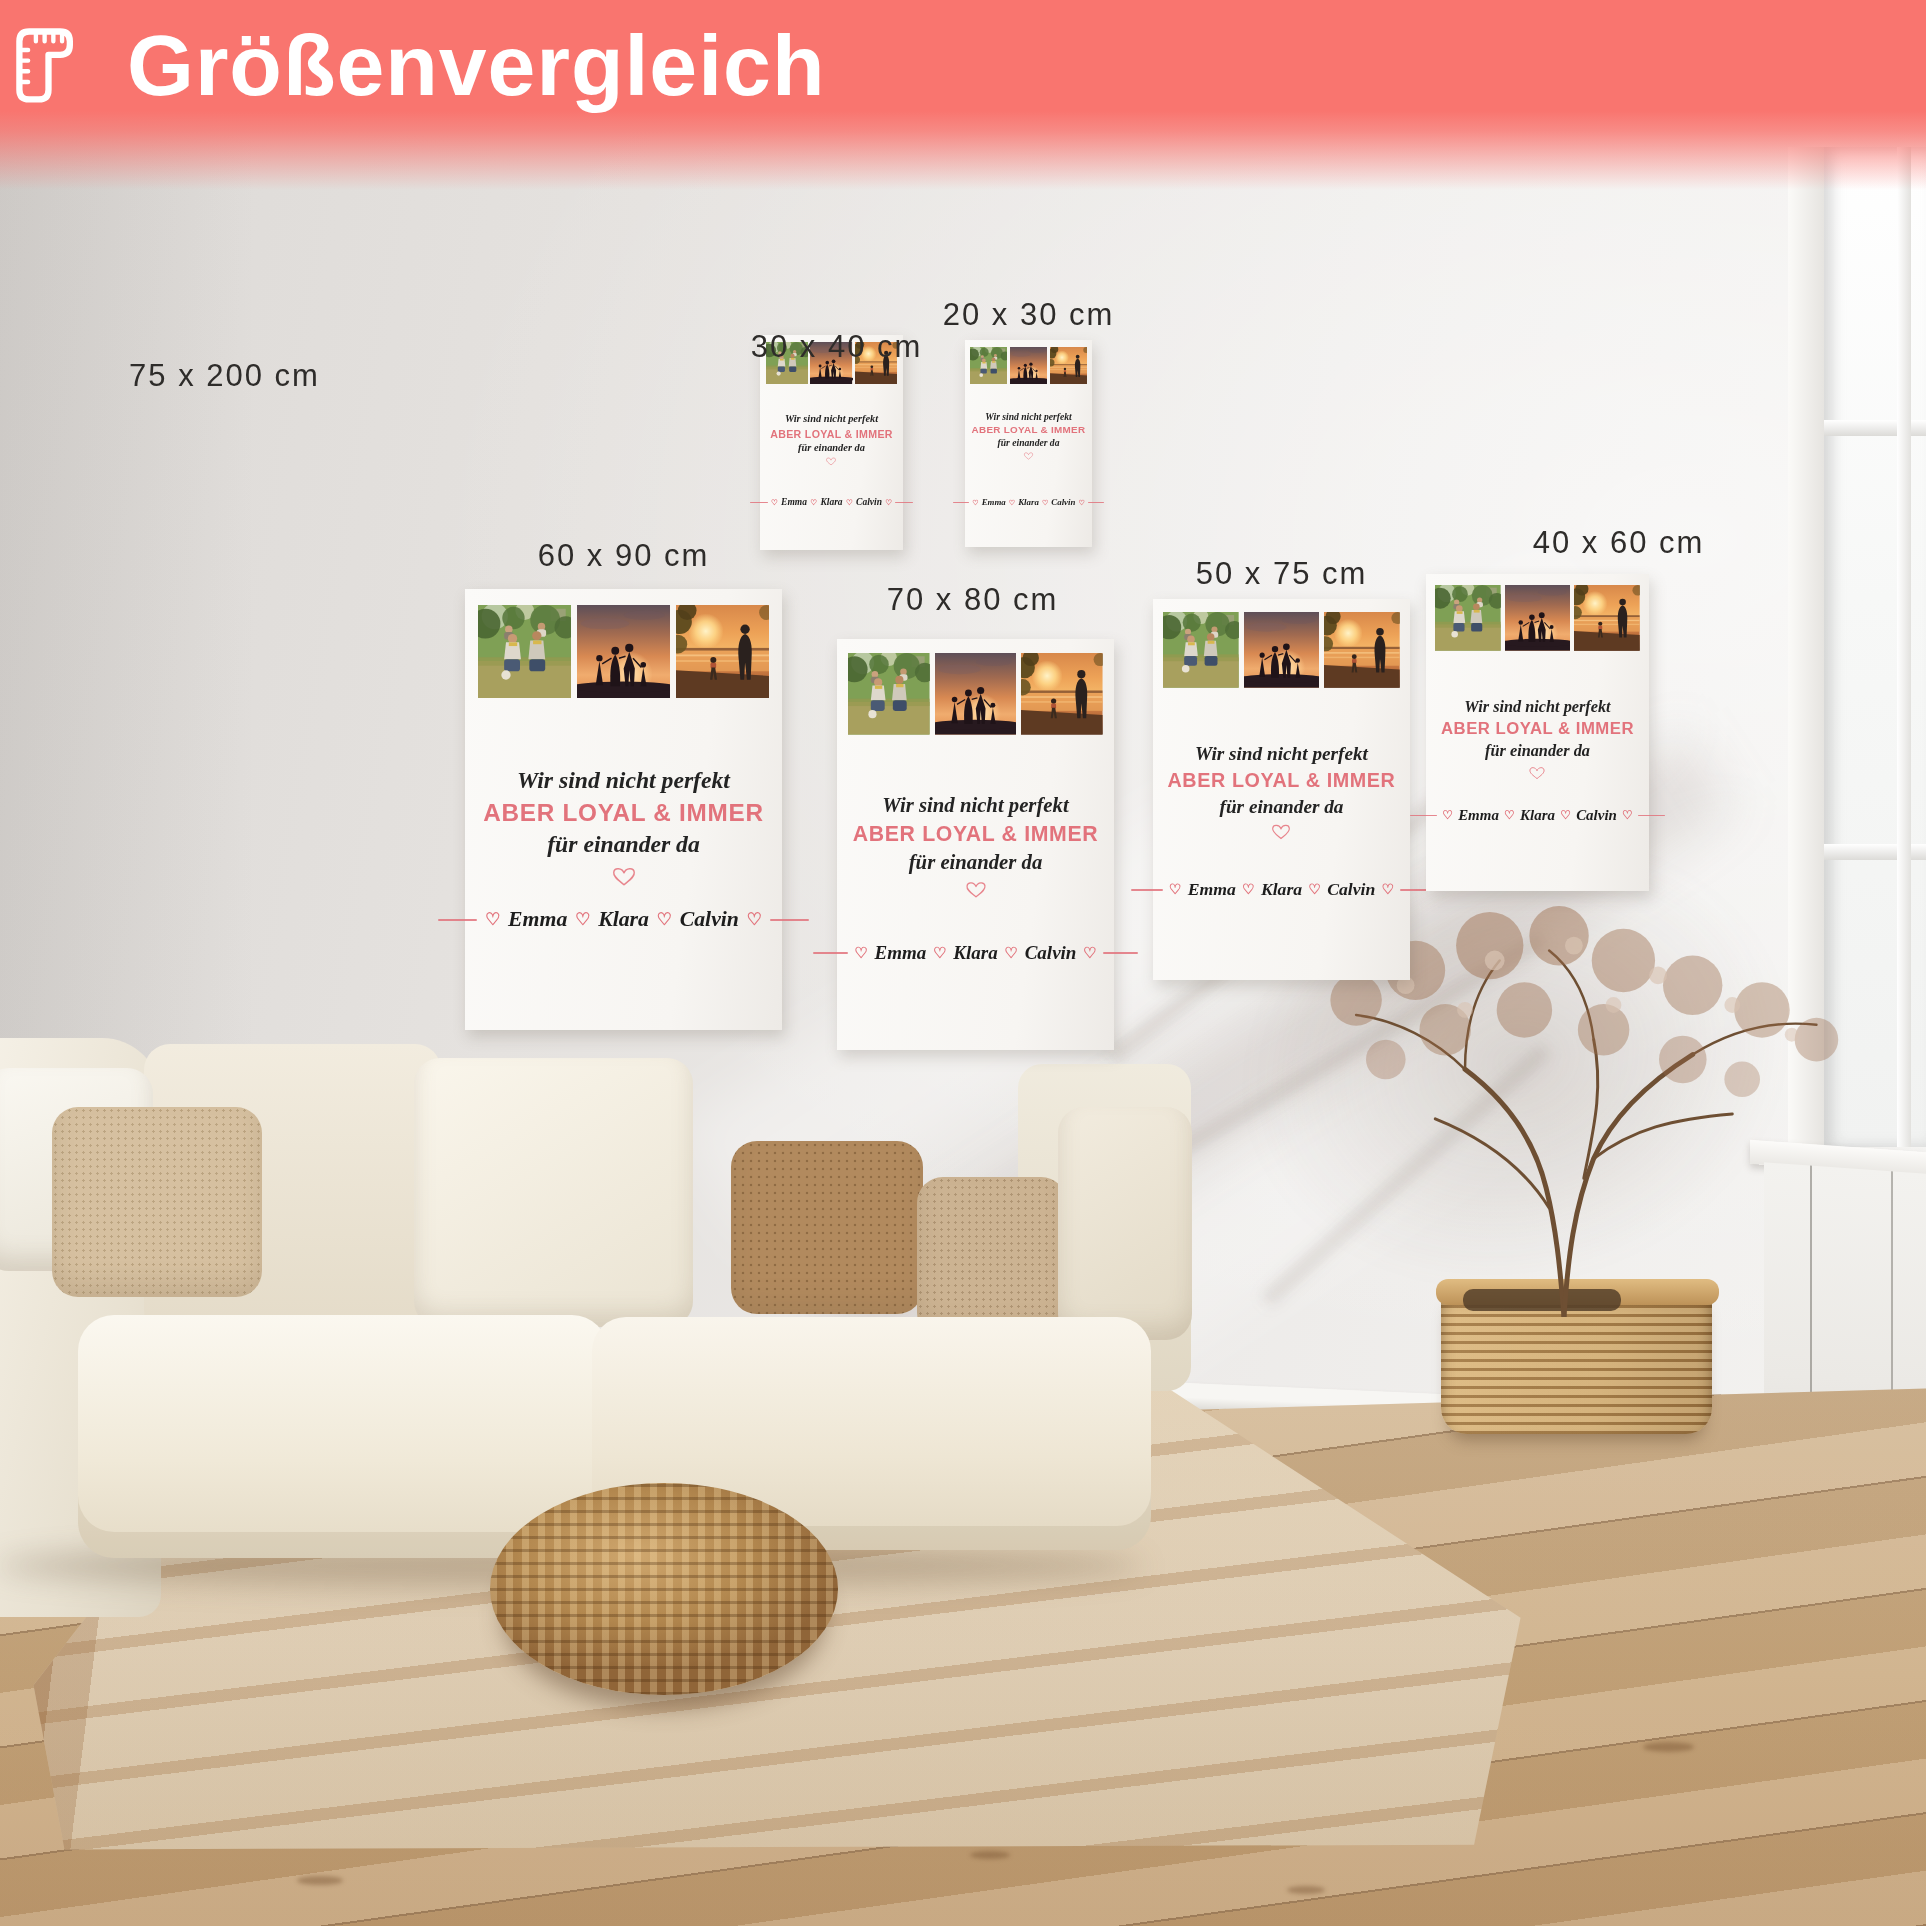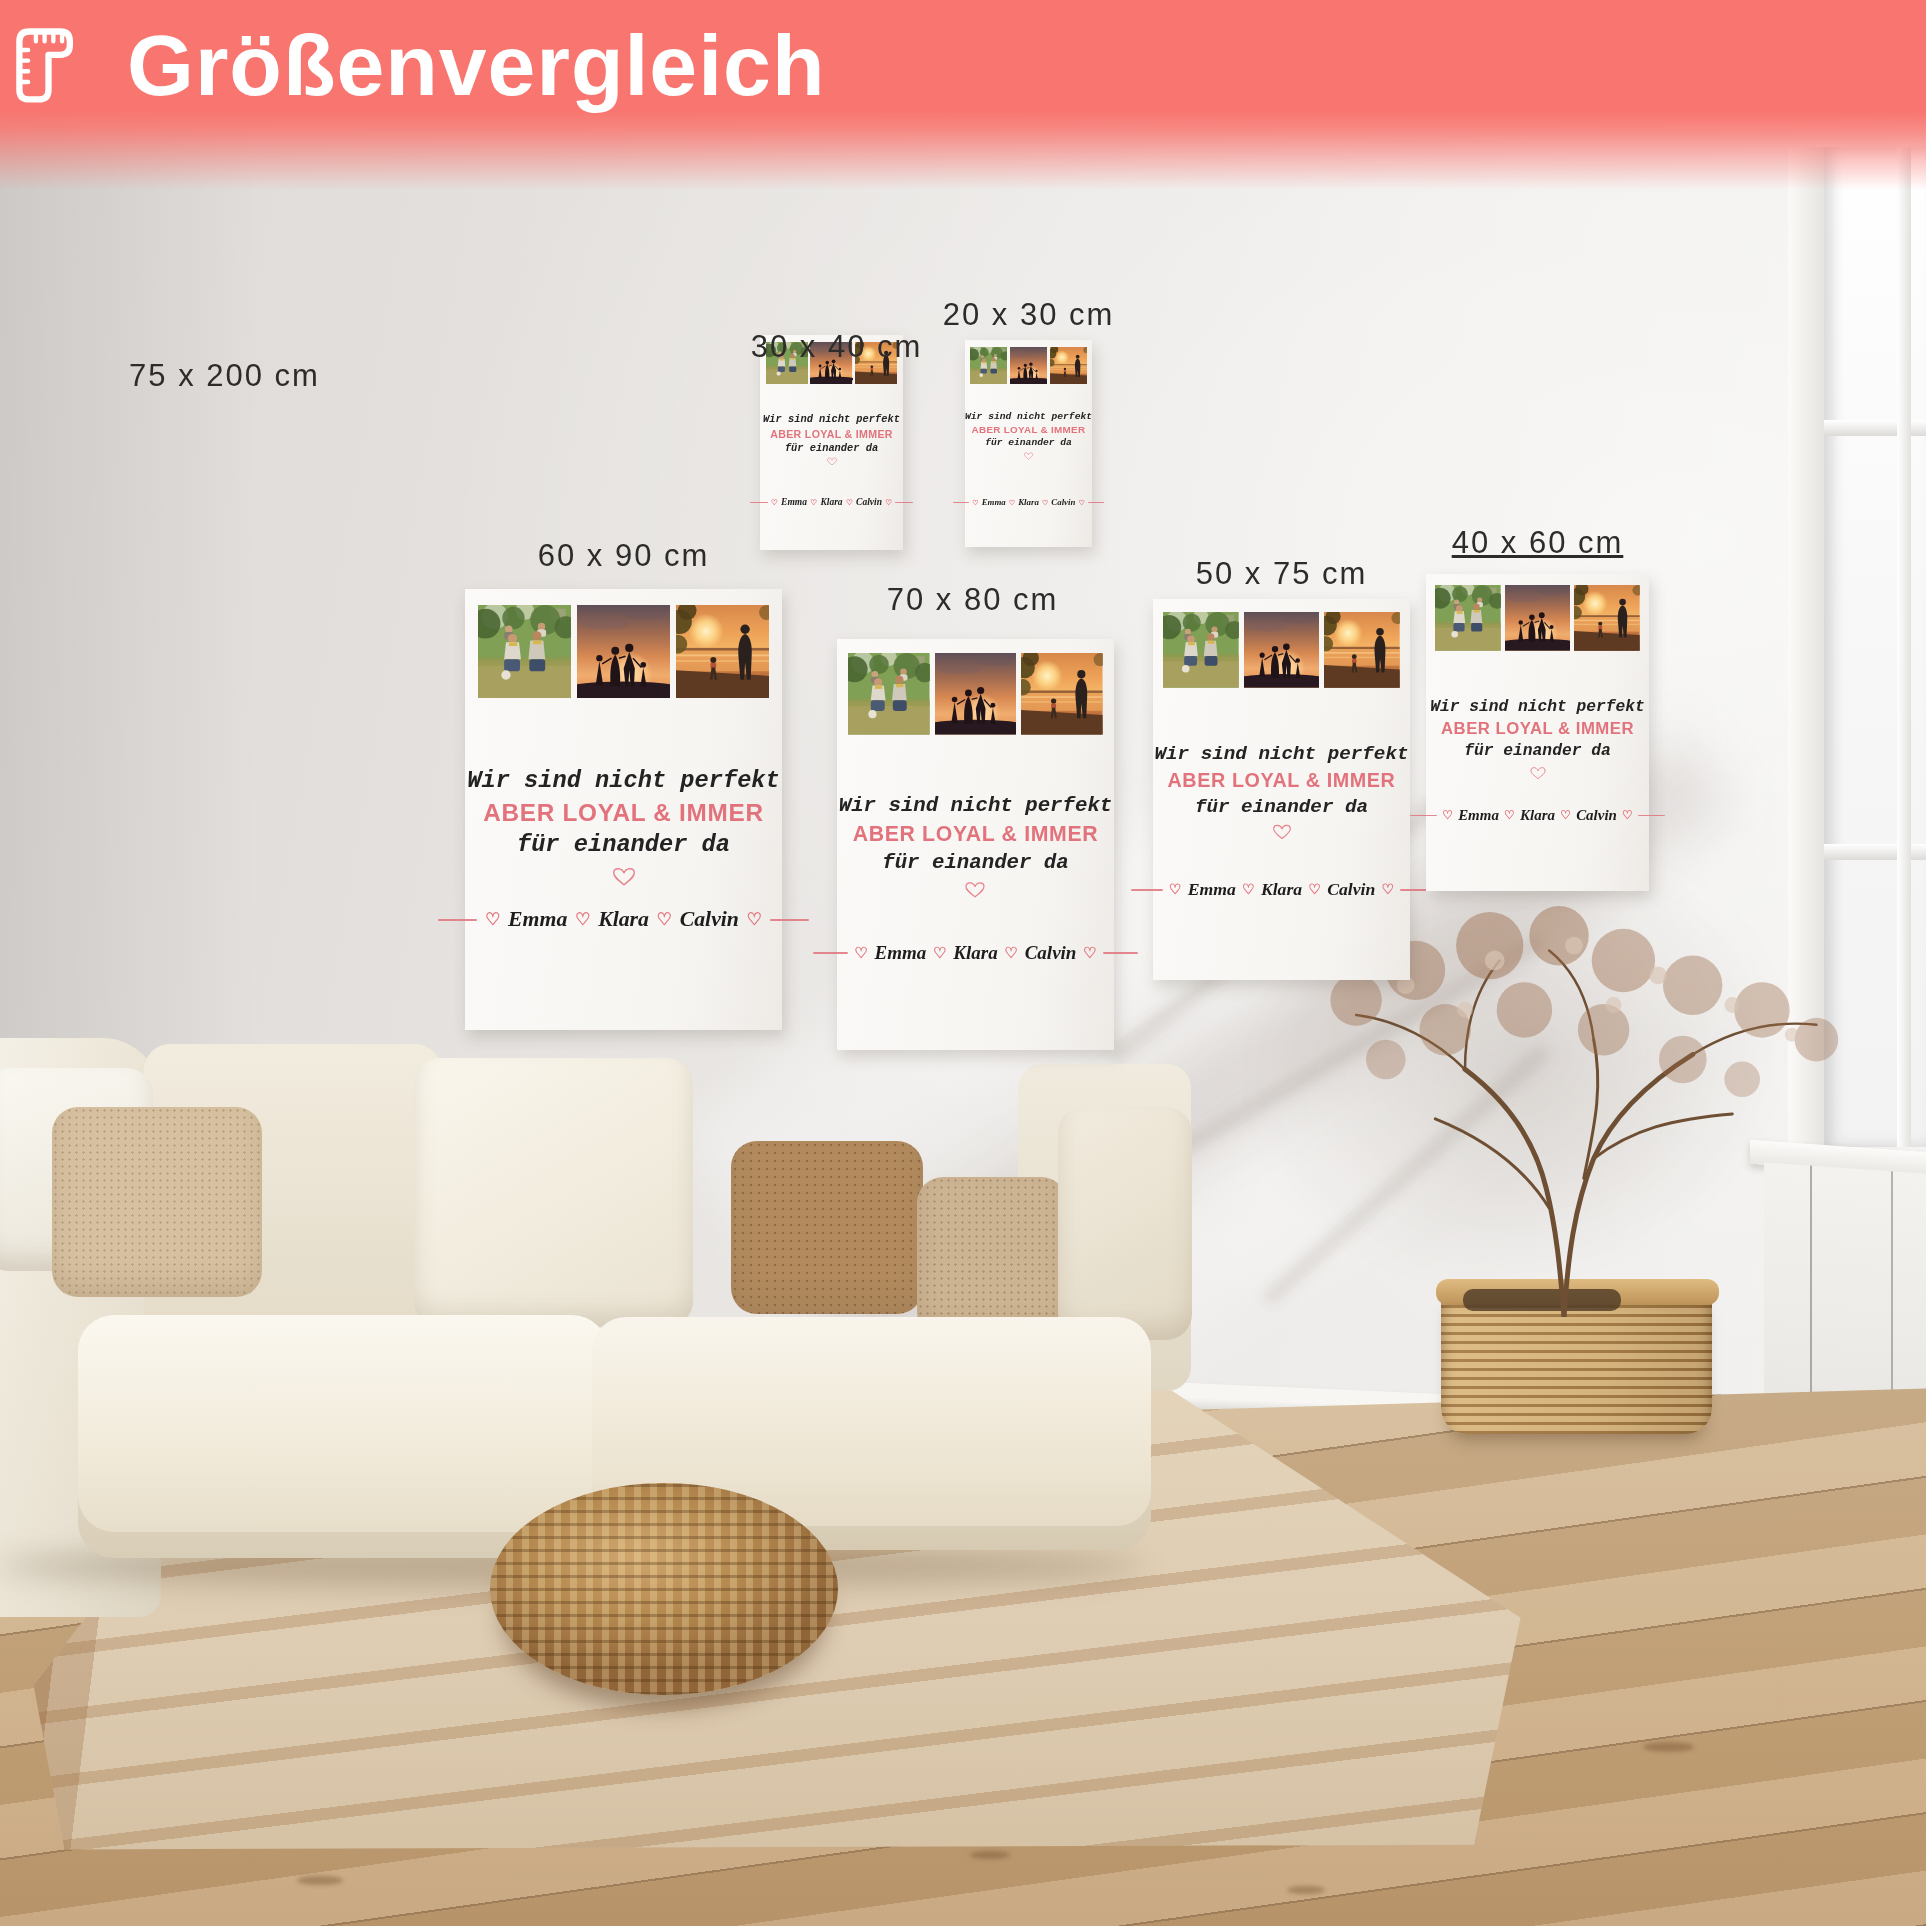--- a/index.html
+++ b/index.html
@@ -134,37 +134,37 @@
 
   
   .size-label{position:absolute;z-index:12;width:317px;text-align:center;
     color:#2e2c2a;font-size:31px;font-weight:500;letter-spacing:2px;}
   .l75x100{left:66px;top:358px;}
   .l30x40{left:678px;top:297px;margin-top:32px;}
   .l20x30{left:870px;top:297px;}
   .l60x90{left:465px;top:538px;}
   .l60x80{left:814px;top:582px;}
   .l50x75{left:1123px;top:556px;}
-  .l40x60{left:1379px;top:525px;text-decoration:underline;}
+  .l40x60{left:1460px;top:525px;}
 
   
   .canvas{position:absolute;z-index:11;display:flex;flex-direction:column;align-items:center;
     background:linear-gradient(98deg,#fbfaf8 0%,#f7f5f2 70%,#edeae6 100%);
     box-shadow:3px 7px 14px rgba(100,90,78,.22);}
   .c60x90{left:465px;top:589px;width:317px;height:441px;font-size:3.2px;}
   .c60x80{left:837px;top:639px;width:277px;height:411px;font-size:2.8px;}
   .c50x75{left:1153px;top:599px;width:257px;height:381px;font-size:2.6px;}
   .c40x60{left:1426px;top:574px;width:223px;height:317px;font-size:2.2px;}
   .c30x40{left:760px;top:335px;width:143px;height:215px;font-size:1.4px;}
   .c20x30{left:965px;top:340px;width:127px;height:207px;font-size:1.3px;}
 
   .photos{display:flex;width:92%;gap:2%;margin-top:5em;}
   .photo{flex:1 1 0;min-width:0;aspect-ratio:1/1;height:auto;display:block;}
   .quote{margin-top:21em;display:flex;flex-direction:column;align-items:center;}
-  .q1,.q3{font-family:Liberation Mono, monospace;font-style:italic;font-weight:700;
+  .q1,.q3{font-family:Liberation Serif, serif;font-style:italic;font-weight:700;
     color:#232323;font-size:7.4em;line-height:1.25;white-space:nowrap;}
   .q2{font-weight:700;color:#e2737c;font-size:7.6em;letter-spacing:.03em;
     line-height:1.2;white-space:nowrap;margin:.12em 0;}
   .qheart{width:10em;height:9em;margin-top:.6em;}
   .names{margin-top:auto;margin-bottom:4.5em;display:flex;align-items:center;gap:.35em;
     font-family:"Liberation Serif",serif;font-style:italic;font-weight:700;
     font-size:6.8em;color:#1d1d1d;white-space:nowrap;}
   .hsym{color:#e2737c;font-size:.8em;font-style:normal;}
   .hline{display:inline-block;width:1.8em;height:.09em;background:#e2737c;
     border-radius:1em;opacity:.85;}

